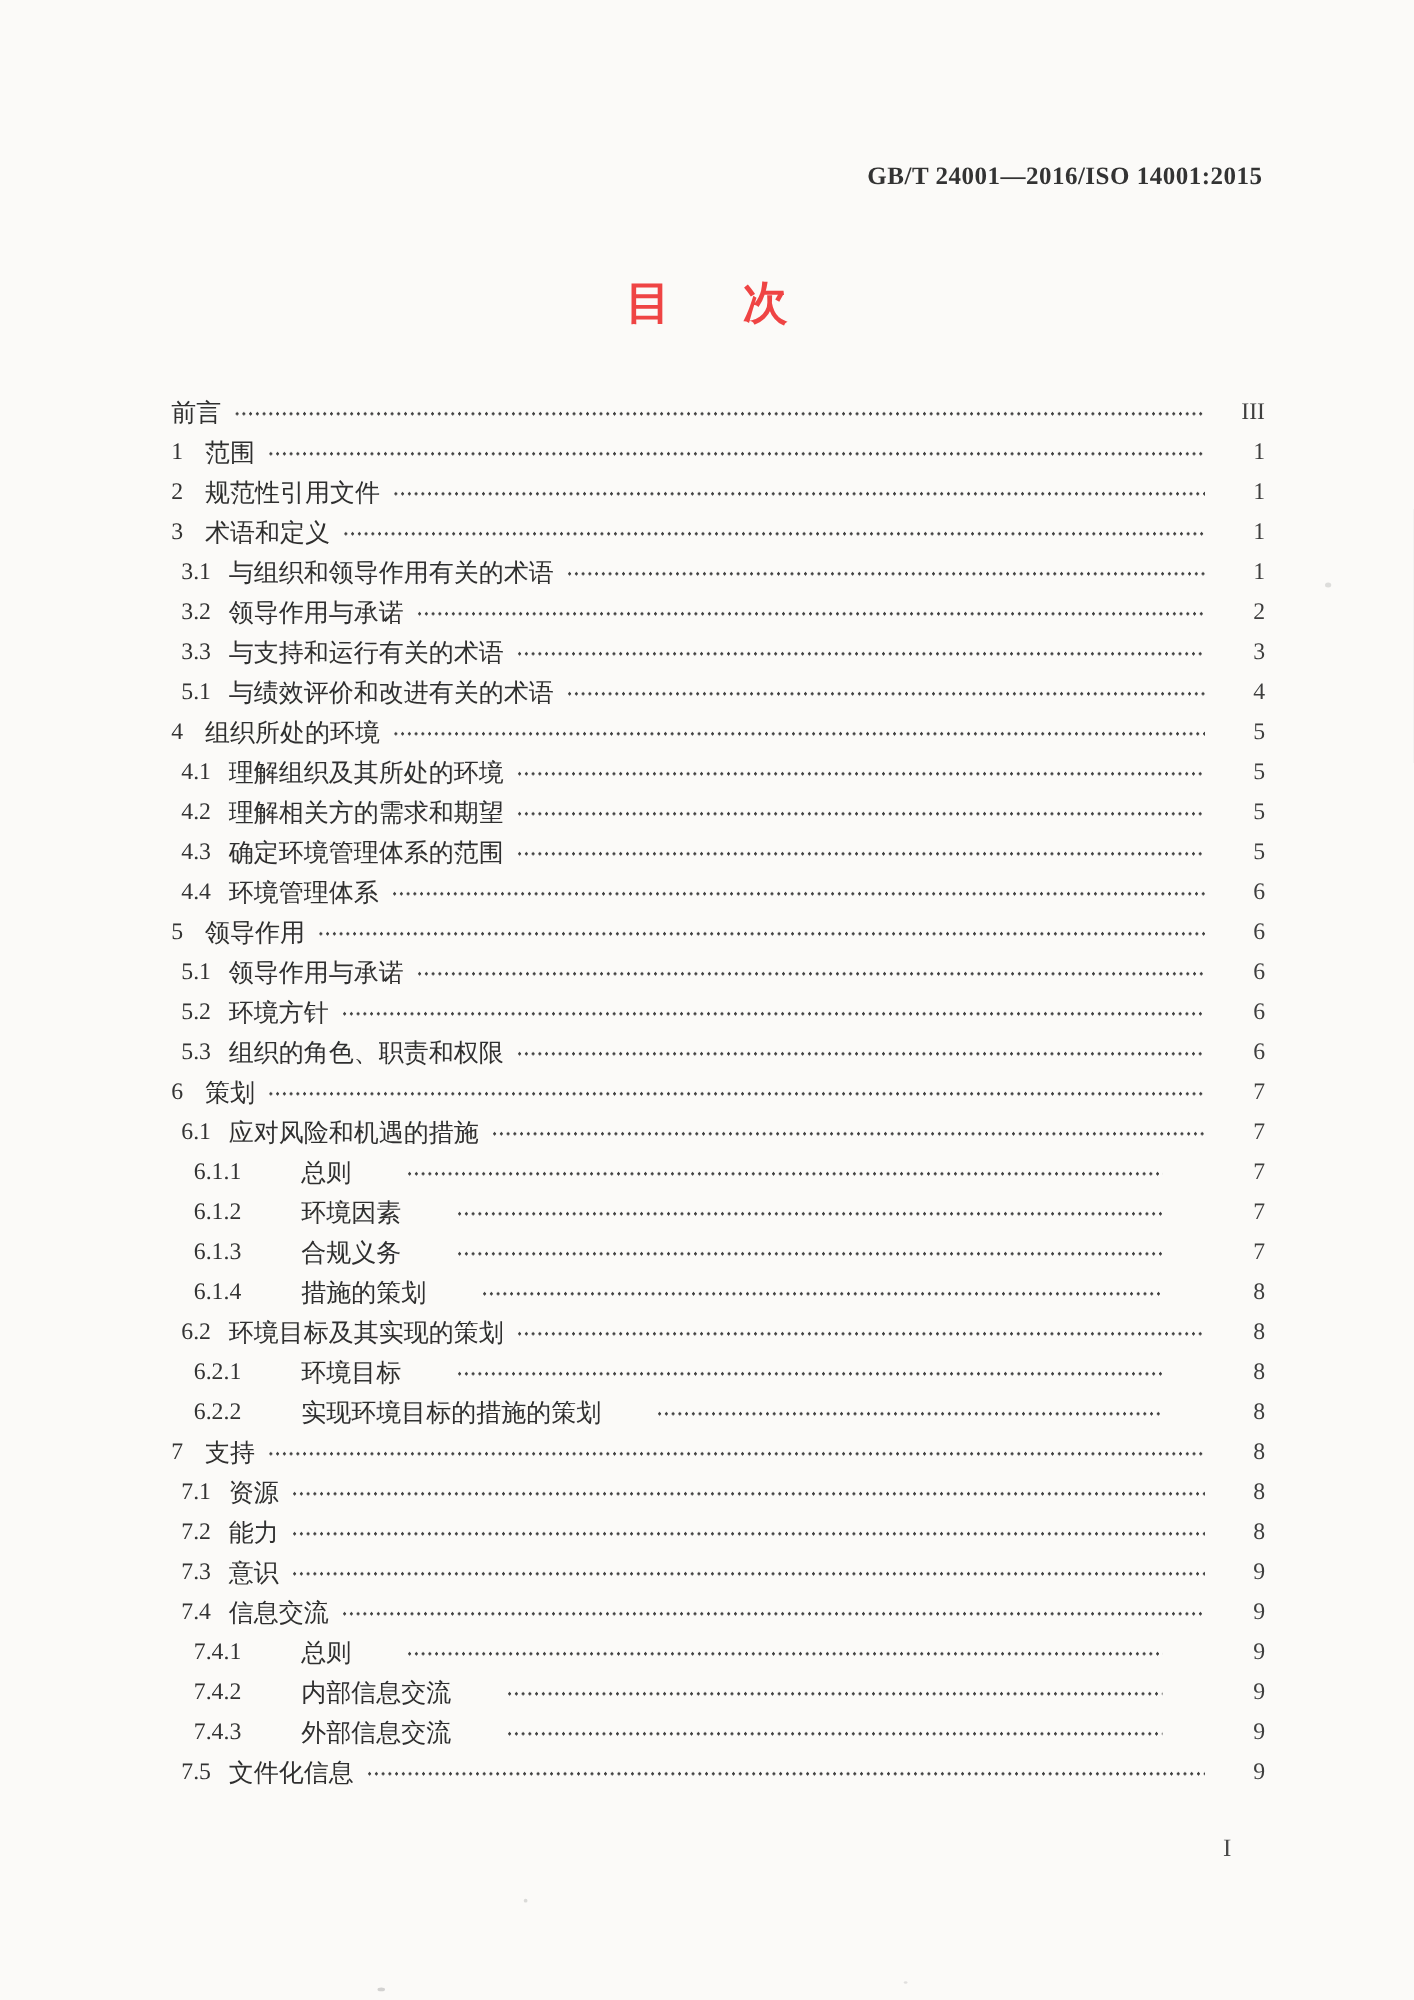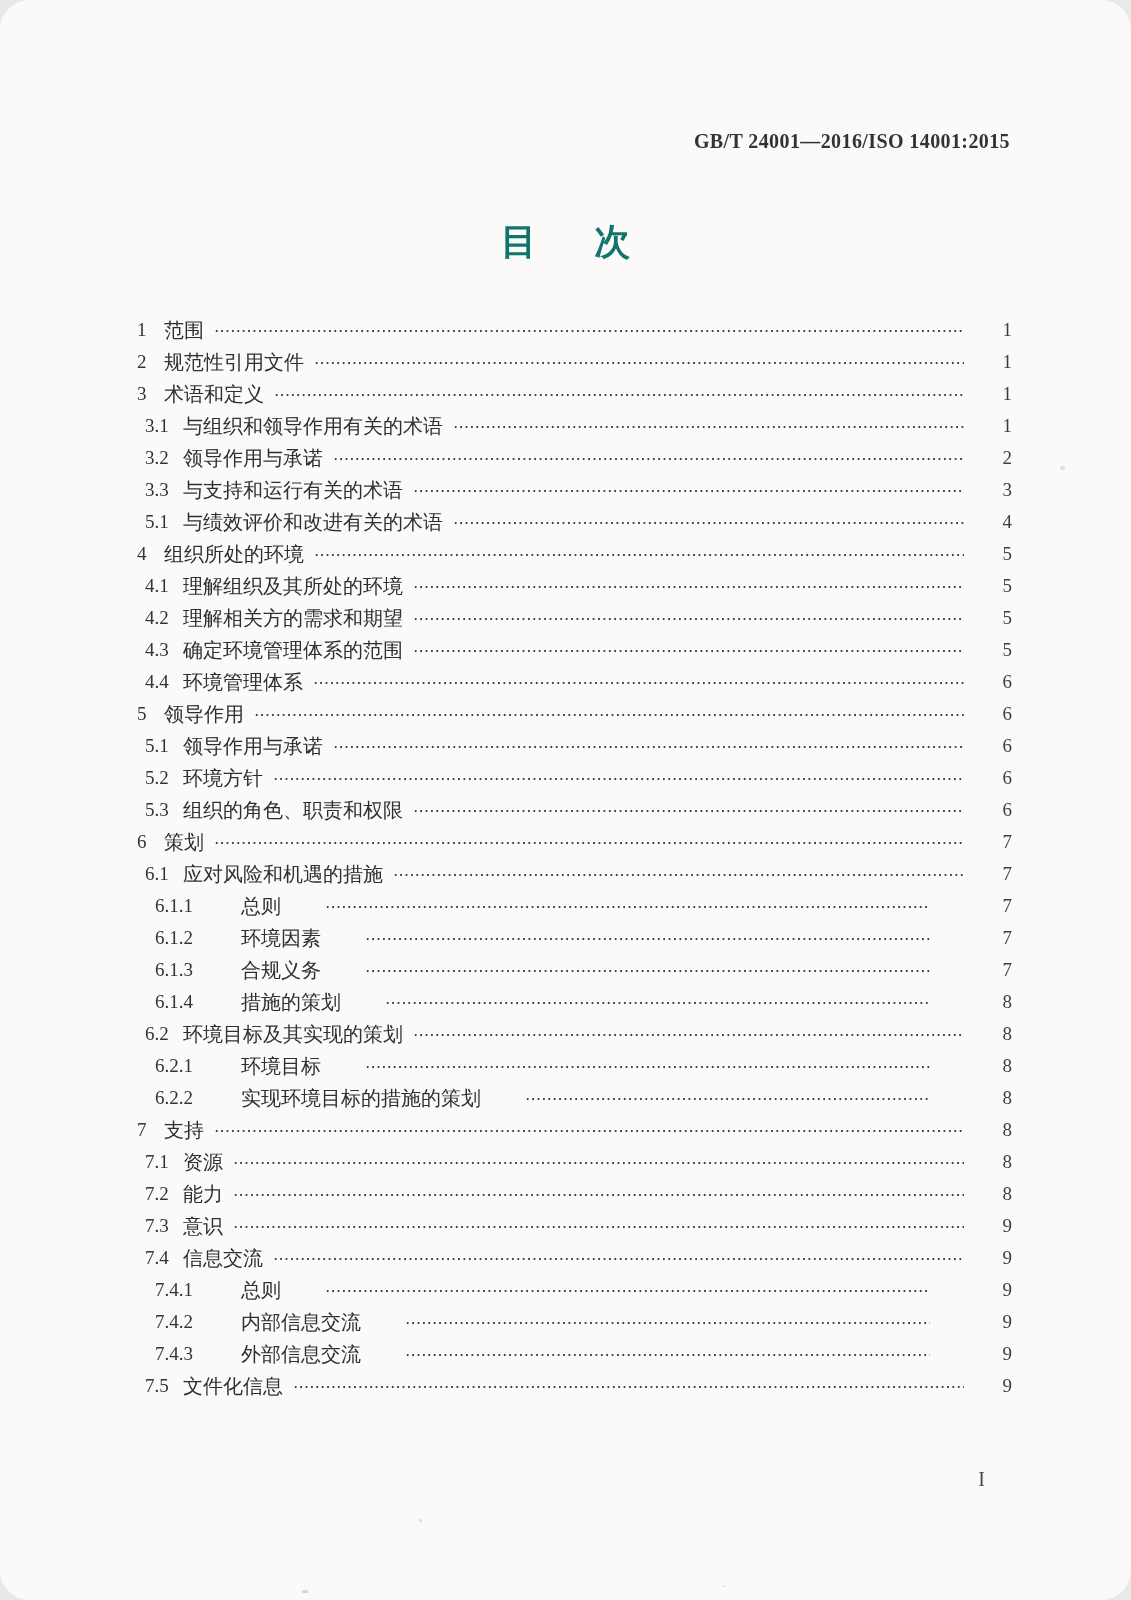--- a/index.html
+++ b/index.html
@@ -1,28 +1,28 @@
 <!DOCTYPE html>
 <html><head>
 <meta charset="utf-8">
 <style>
   html,body{margin:0;padding:0;background:#e9e9e7;}
   .page{
     position:relative;width:1131px;height:1600px;margin:0 auto;
     background:#fbfaf8;overflow:hidden;
-    font-family:"Liberation Serif","DejaVu Serif",serif;color:#2f2f2f;border-radius:30px;
+    font-family:"Liberation Serif","DejaVu Serif",serif;color:#2f2f2f;
   }
   .header{
     position:absolute;top:130px;right:121px;
     font-size:20px;font-weight:bold;letter-spacing:0.4px;color:#333;
     white-space:nowrap;
   }
   .doc-title{
     position:absolute;top:218px;left:0;width:100%;text-align:center;
-    font-size:36px;font-weight:bold;color:#0f766e;
+    font-size:36px;font-weight:bold;color:#ef4444;
     letter-spacing:0.30em;text-indent:0.30em;
   }
   .toc{position:absolute;left:137px;top:314px;width:875px;}
   .row{display:flex;align-items:center;height:32px;font-size:20px;}
   .num{flex:none;font-size:19px;color:#333;}
   .num:empty{display:none;}
   .lv1 .num{width:27px;}
   .lv2{padding-left:8px;}  .lv2 .num{width:38px;}
   .lv3{padding-left:18px;gap:34px;} .lv3 .num{width:52px;}
   .label{flex:none;white-space:nowrap;}
@@ -43,20 +43,25 @@
 <body>
 
 <div class="page">
 
   <div class="header">GB/T 24001—2016/ISO 14001:2015</div>
 
   <div class="doc-title">目　次</div>
 
   <div class="toc">
       <div class="row lv1">
+        <span class="label">前言</span>
+        <span class="dots"></span>
+        <span class="page-num">III</span>
+      </div>
+      <div class="row lv1">
         <span class="num">1</span>
         <span class="label">范围</span>
         <span class="dots"></span>
         <span class="page-num">1</span>
       </div>
       <div class="row lv1">
         <span class="num">2</span>
         <span class="label">规范性引用文件</span>
         <span class="dots"></span>
         <span class="page-num">1</span>

